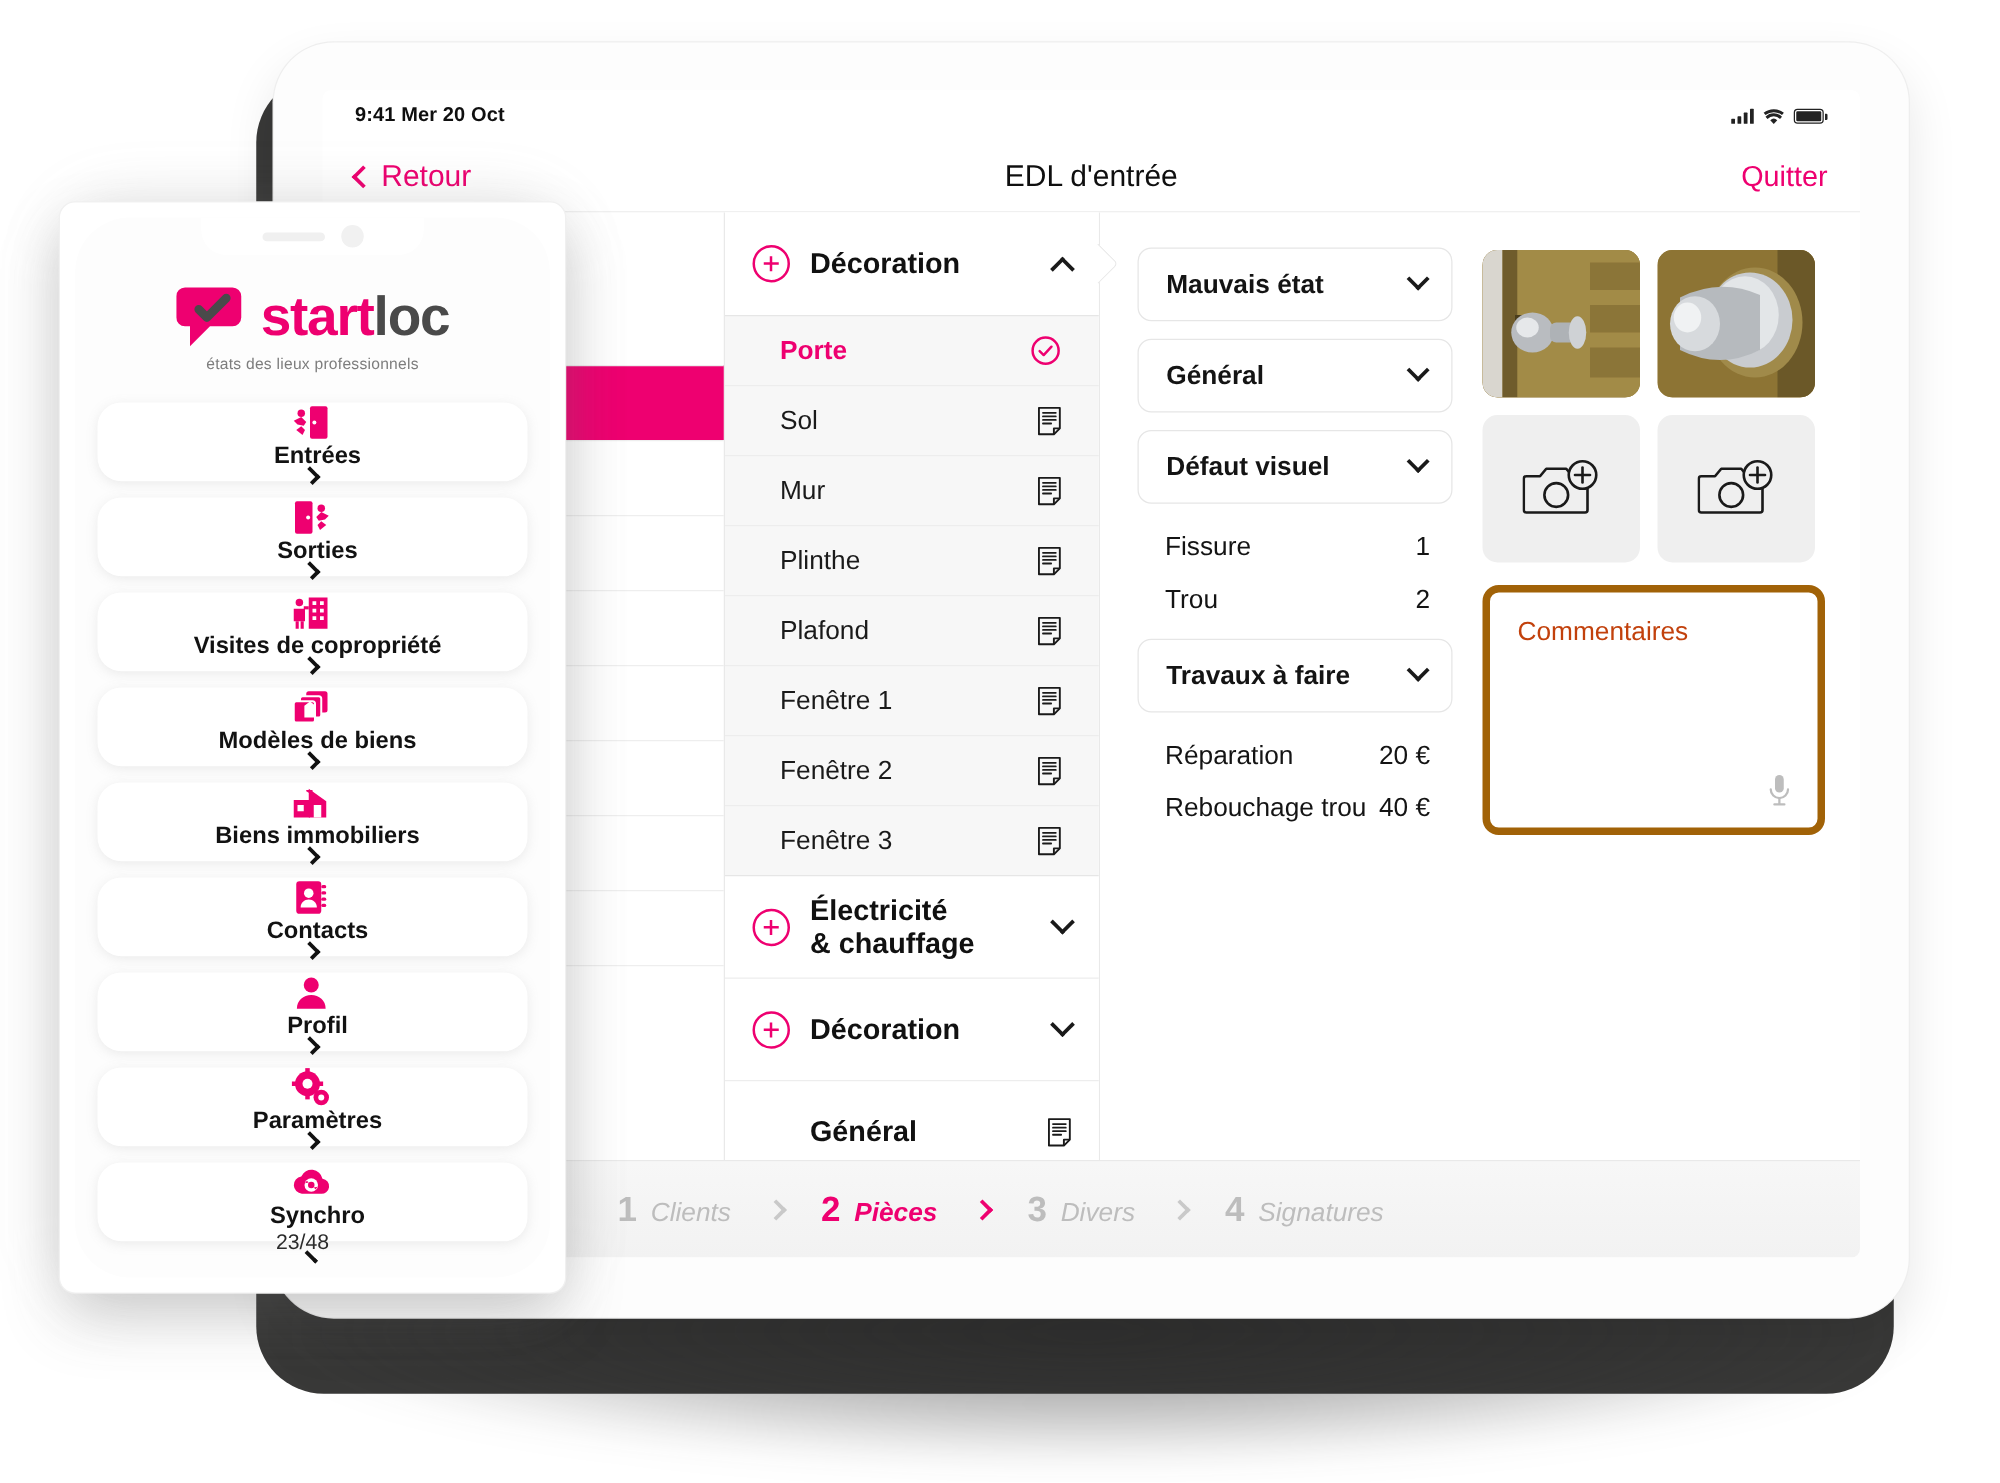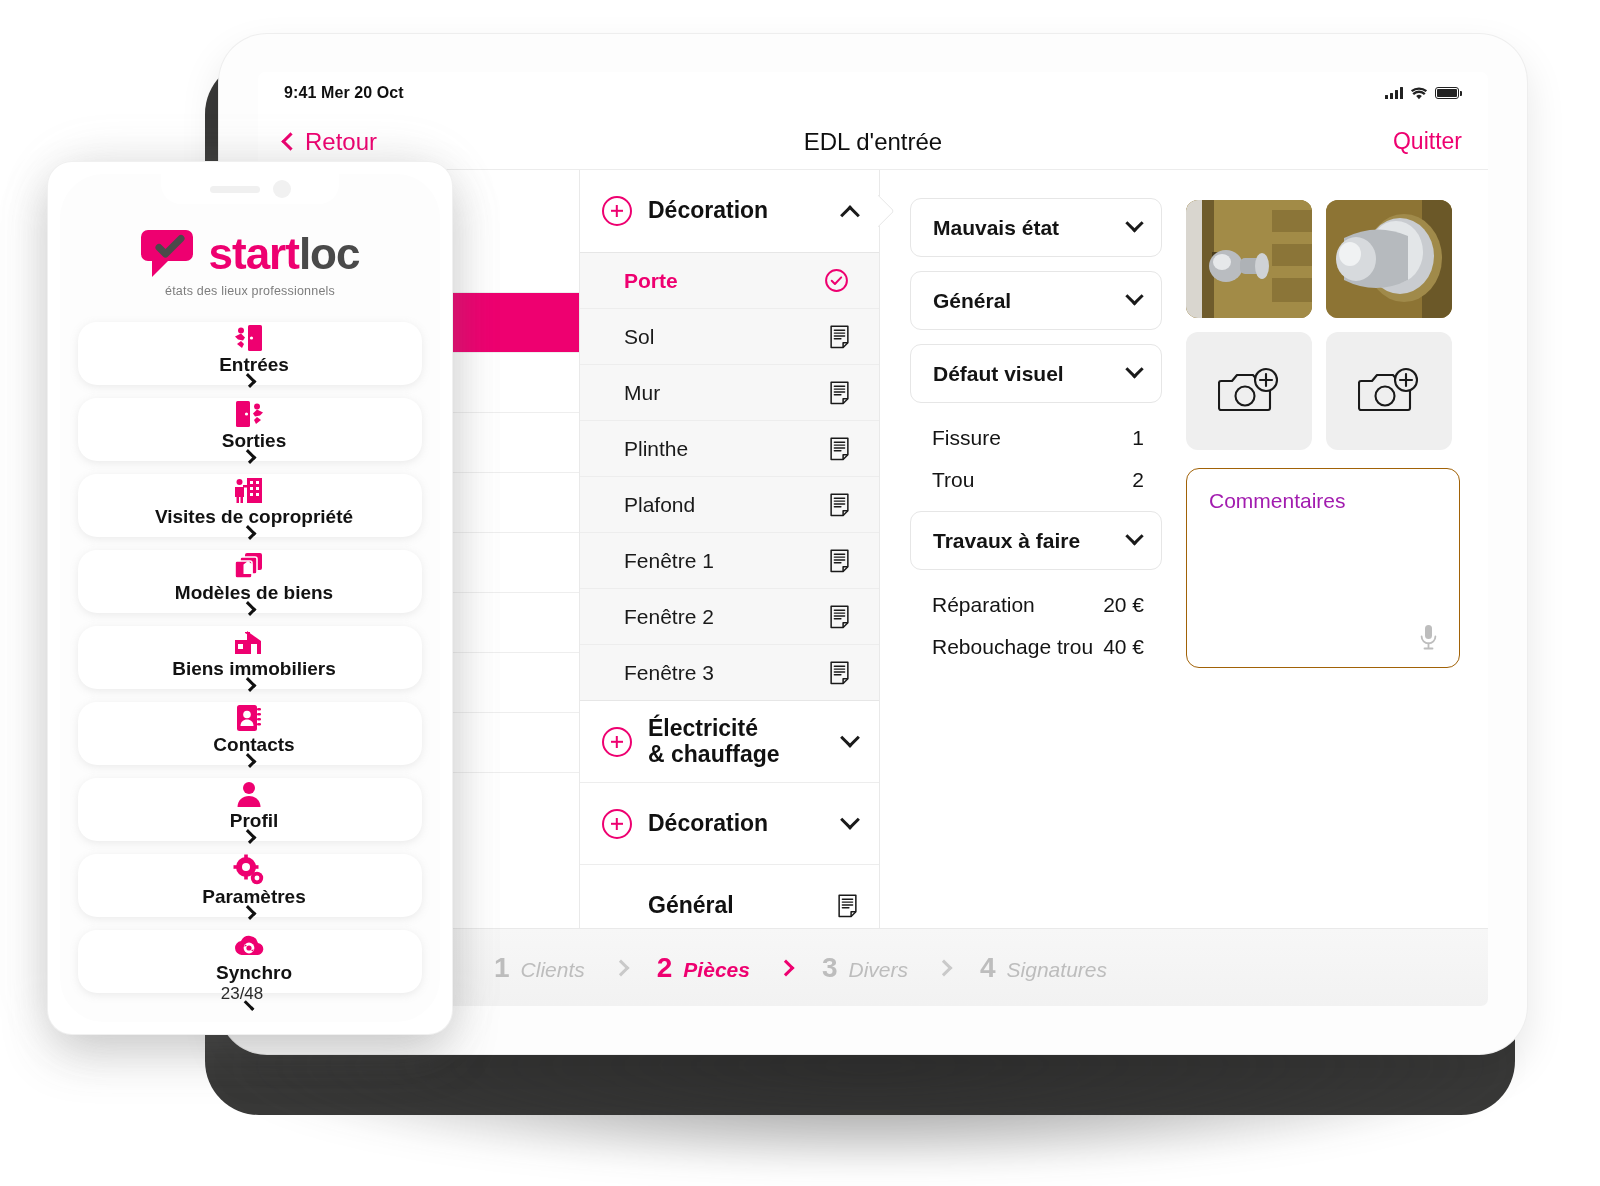--- a/index.html
+++ b/index.html
@@ -113,22 +113,22 @@
   .spacer-sm { height:10px; }
 
   .detail-right { flex:1; padding:2px 28px 0 24px; }
   .thumbs { display:flex; gap:14px; margin-bottom:14px; }
   .thumb { width:126px; height:118px; border-radius:12px; overflow:hidden; position:relative; background:#9c8042; }
   .thumb .door { position:absolute; inset:0; }
   .cams { display:flex; gap:14px; }
   .cam { width:126px; height:118px; border-radius:12px; background:#efefef;
          display:flex; align-items:center; justify-content:center; }
   .comment-box {
-    margin-top:18px; height:200px; border:1px solid #a16207; border-radius:13px;
-    padding:20px 22px; position:relative; color:#a21caf; font-size:21px;
+    margin-top:18px; height:200px; border:6px solid #a16207; border-radius:13px;
+    padding:20px 22px; position:relative; color:#c2410c; font-size:21px;
   }
   .mic { position:absolute; right:22px; bottom:16px; }
 
   
   .stepper {
     position:absolute; left:0; bottom:0; width:100%; height:78px;
     background: linear-gradient(180deg,#f7f7f7 0%, #f2f2f2 100%);
     border-top:1px solid #e9e9e9;
     display:flex; align-items:center; padding-left:236px; gap:30px;
   }
@@ -140,21 +140,21 @@
   .sep { width:12px;height:12px;border-right:3px solid #c9c9c9;border-bottom:3px solid #c9c9c9;transform:rotate(-45deg); }
   .sep.pink { border-color:#ee0070; }
 
   
   #phone-shadow {
     position:absolute; left:44px; top:158px; width:412px; height:884px;
     border-radius:56px; background:rgba(120,120,120,0.16); filter:blur(22px);
   }
   #phone {
     position:absolute; left:48px; top:162px; width:404px; height:872px;
-    background:#ffffff; border-radius:24px;
+    background:#ffffff; border-radius:12px;
     box-shadow: 0 0 0 1px #f0f0f0, 0 22px 48px rgba(80,80,80,0.22);
   }
   #phone-screen {
     position:absolute; left:12px; top:12px; width:380px; height:848px;
     background:#fdfdfd; border-radius:44px; overflow:hidden;
   }
   .notch {
     position:absolute; left:50%; top:0; transform:translateX(-50%);
     width:178px; height:30px; background:#fff;
     border-radius:0 0 20px 20px; display:flex; align-items:center;

